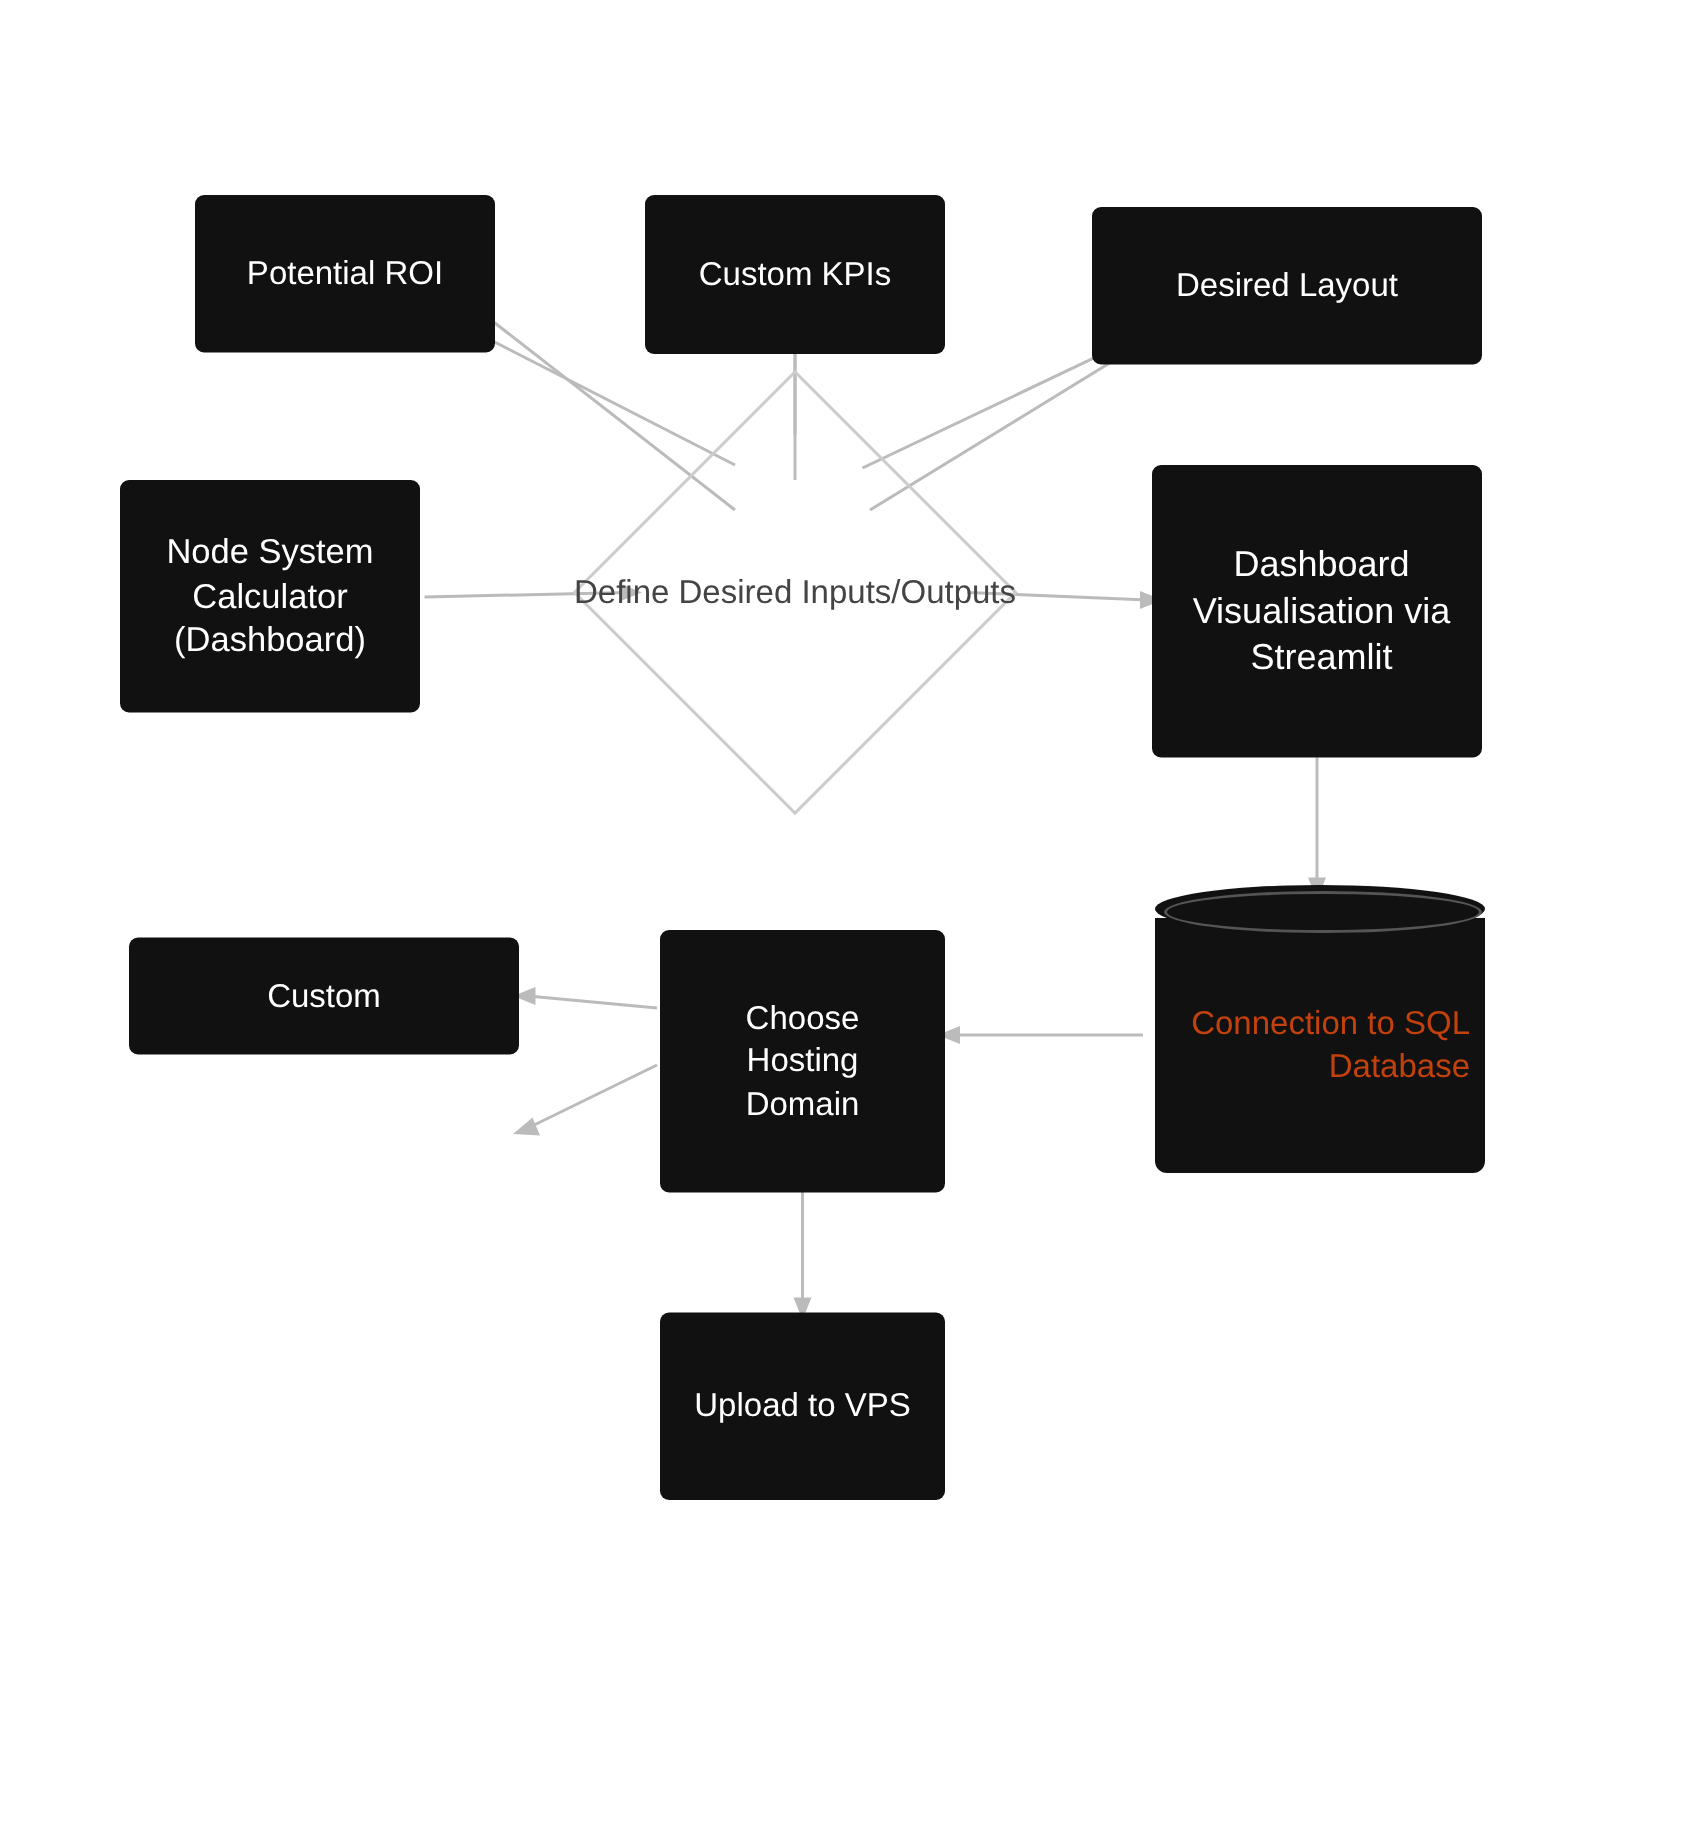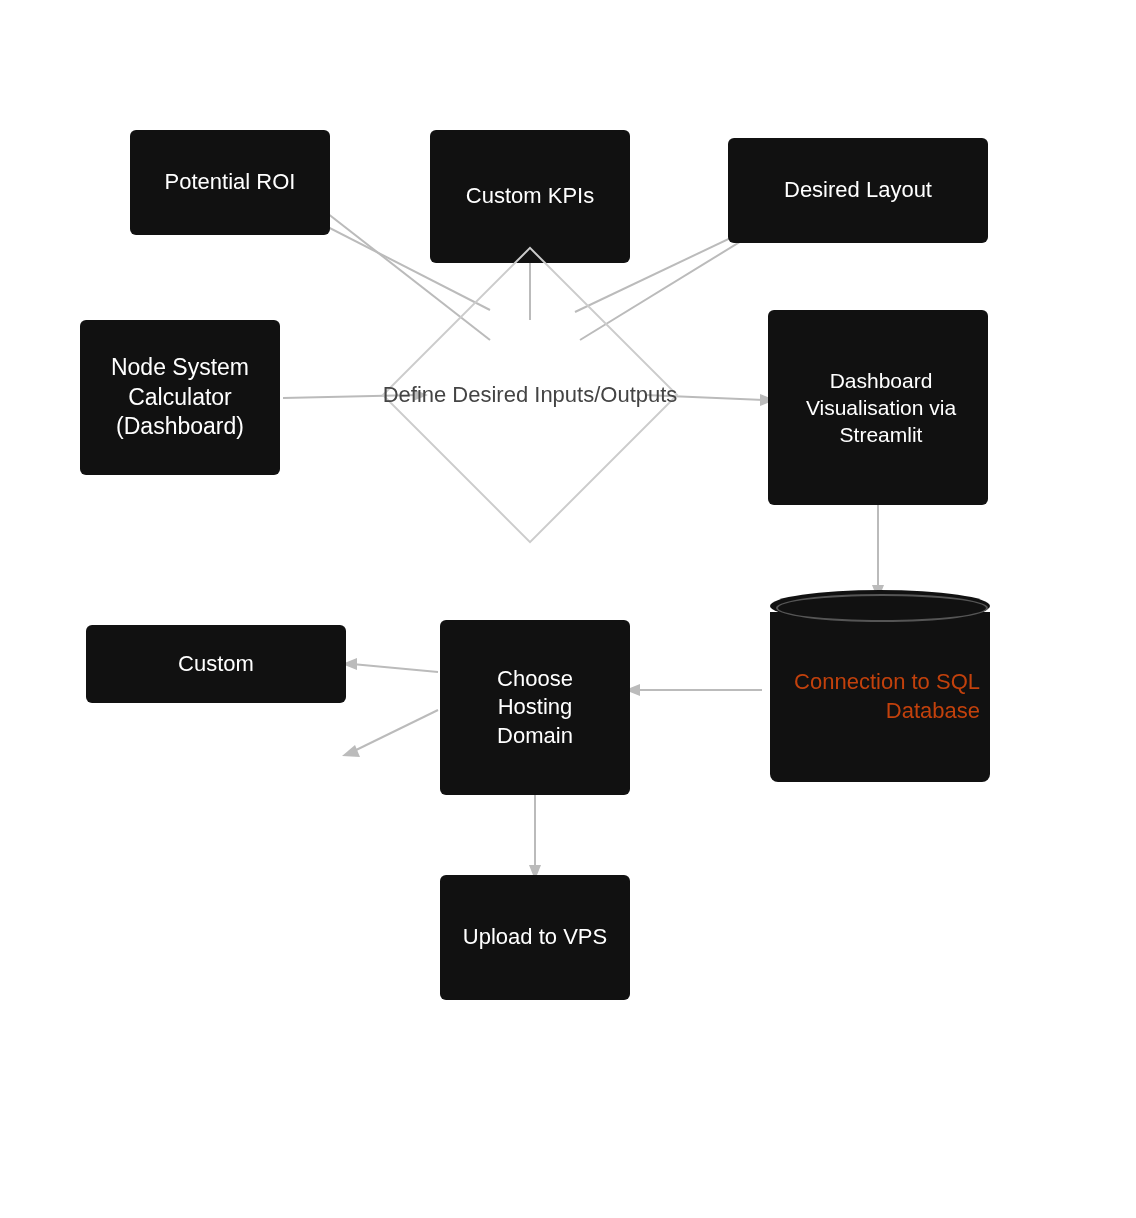--- a/index.html
+++ b/index.html
@@ -158,35 +158,35 @@
 
     <line x1="438" y1="710" x2="352" y2="752"></line>
     <polygon class="arrowhead" points="342,756 355,745 360,757"></polygon>
 
     <line x1="535" y1="790" x2="535" y2="870"></line>
     <polygon class="arrowhead" points="535,880 529,865 541,865"></polygon>
   </svg>
 
   <div class="node" style="left:130px; top:130px; width:200px; height:105px;">Potential ROI</div>
 
-  <div class="node" style="left:430px; top:130px; width:200px; height:133px;">Custom KPIs</div>
+  <div class="node" style="left:430px; top:130px; width:200px; height:106px;">Custom KPIs</div>
 
   <div class="node" style="left:728px; top:138px; width:260px; height:105px;">Desired Layout</div>
 
   <div class="node" style="left:80px; top:320px; width:200px; height:155px; font-size:23px;">Node System
 Calculator
 (Dashboard)</div>
 
   <div class="diamond-wrapper" style="left:380px; top:285px; width:300px; height:220px;">
     <div class="diamond"></div>
     <div class="diamond-text">Define Desired
 Inputs/Outputs</div>
   </div>
 
-  <div class="node" style="left:768px; top:310px; width:220px; height:195px; font-size:21px;padding-left:24px;">Dashboard
+  <div class="node" style="left:768px; top:310px; width:220px; height:195px; font-size:24px;padding-left:24px;">Dashboard
 Visualisation
 via Streamlit</div>
 
   <div class="node" style="left:86px; top:625px; width:260px; height:78px;">Custom</div>
 
 
   <div class="node" style="left:440px; top:620px; width:190px; height:175px; font-size:22px;">Choose
 Hosting
 Domain</div>
 

